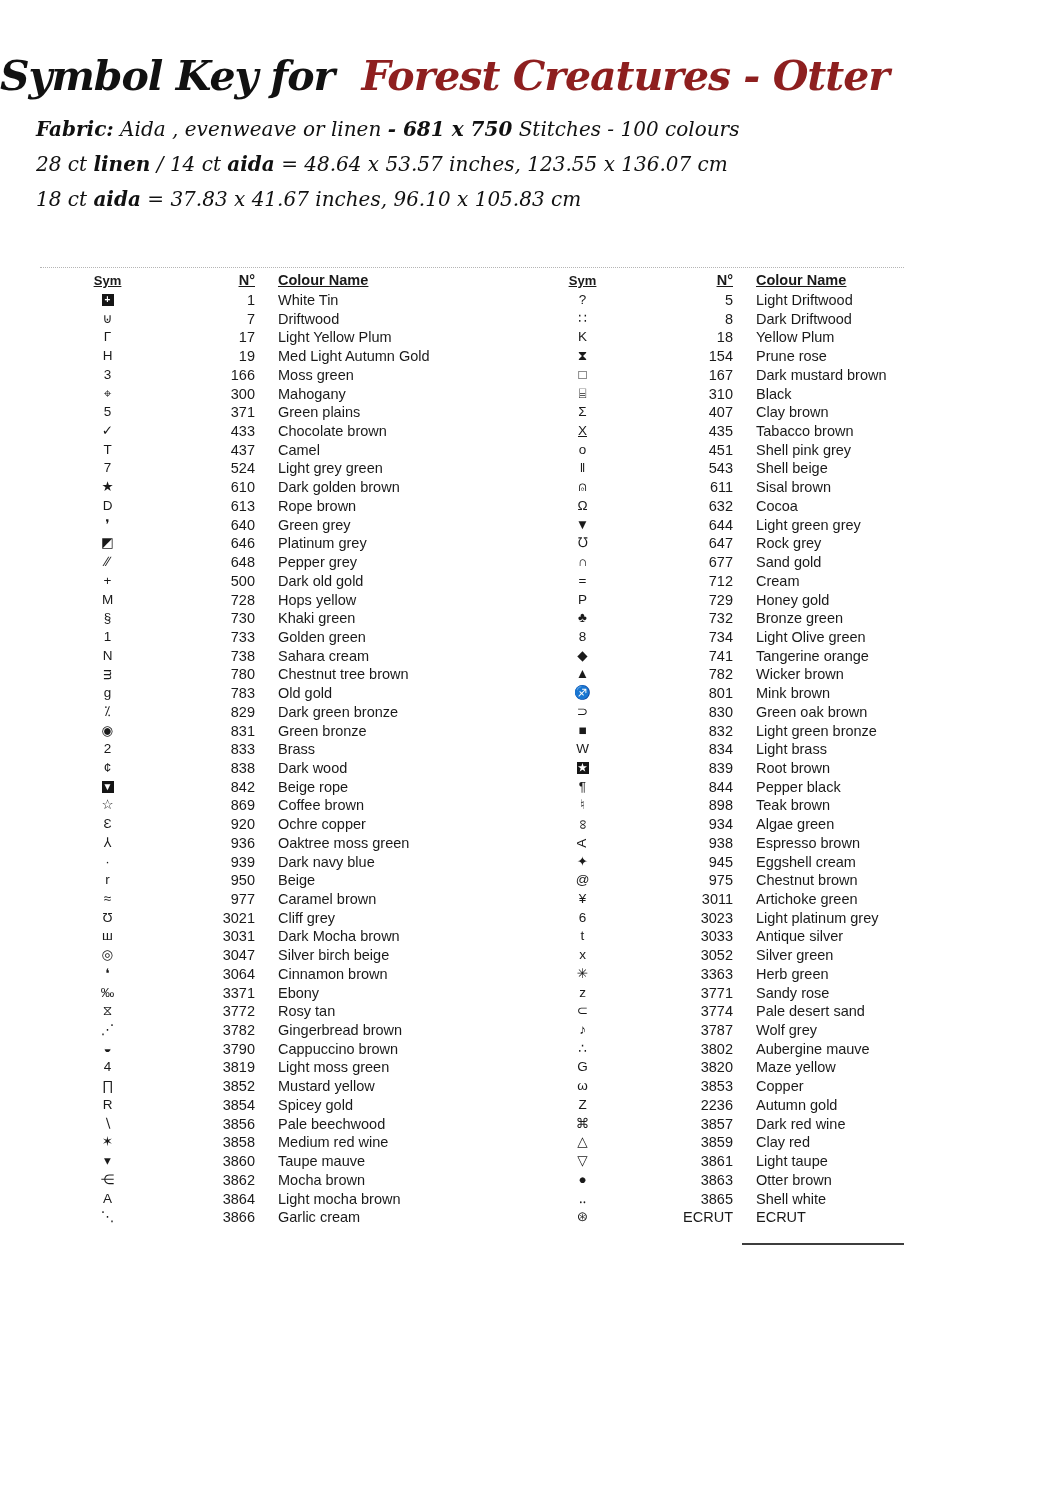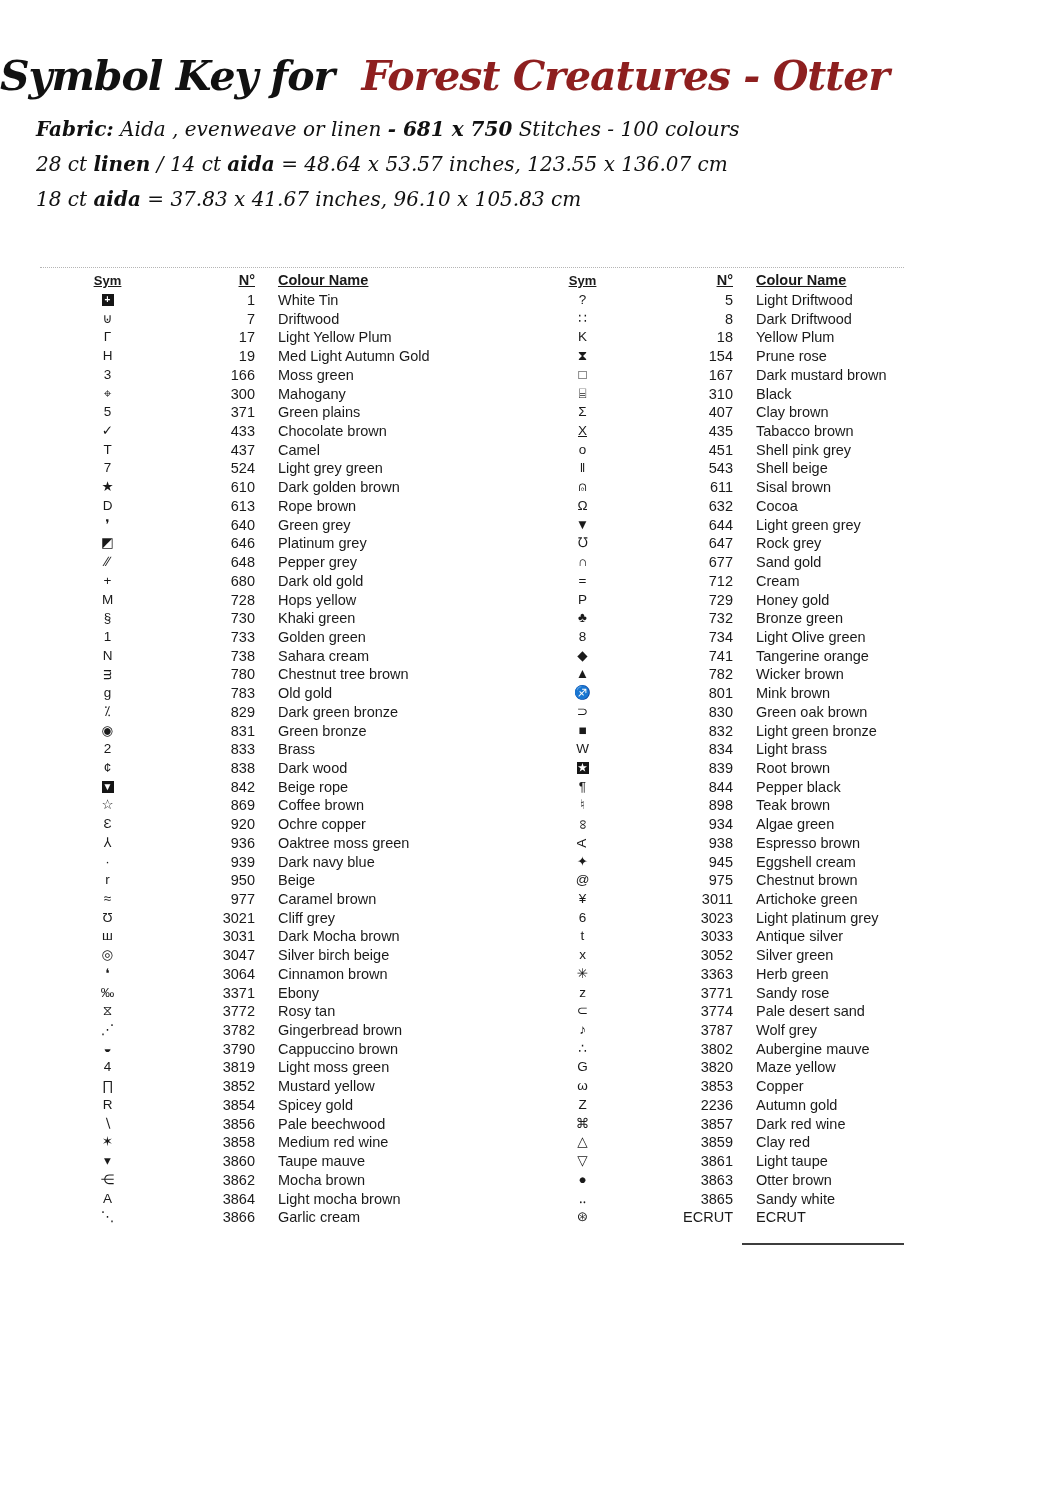--- a/index.html
+++ b/index.html
@@ -142,21 +142,21 @@
         <span class="c-no">646</span>
         <span class="c-name">Platinum grey</span>
       </div>
       <div class="krow">
         <span class="c-sym"><span>∕∕</span></span>
         <span class="c-no">648</span>
         <span class="c-name">Pepper grey</span>
       </div>
       <div class="krow">
         <span class="c-sym"><span>+</span></span>
-        <span class="c-no">680</span>
+        <span class="c-no">500</span>
         <span class="c-name">Dark old gold</span>
       </div>
       <div class="krow">
         <span class="c-sym"><span>M</span></span>
         <span class="c-no">728</span>
         <span class="c-name">Hops yellow</span>
       </div>
       <div class="krow">
         <span class="c-sym"><span>§</span></span>
         <span class="c-no">730</span>
@@ -565,21 +565,21 @@
         <span class="c-name">Light taupe</span>
       </div>
       <div class="krow">
         <span class="c-sym"><span>●</span></span>
         <span class="c-no">3863</span>
         <span class="c-name">Otter brown</span>
       </div>
       <div class="krow">
         <span class="c-sym"><span>‥</span></span>
         <span class="c-no">3865</span>
-        <span class="c-name">Sandy white</span>
+        <span class="c-name">Shell white</span>
       </div>
       <div class="krow">
         <span class="c-sym"><span>⊛</span></span>
         <span class="c-no">ECRUT</span>
         <span class="c-name">ECRUT</span>
       </div>
     </div>
 
   <div id="rborder"></div>
   <div id="bborder"></div>

